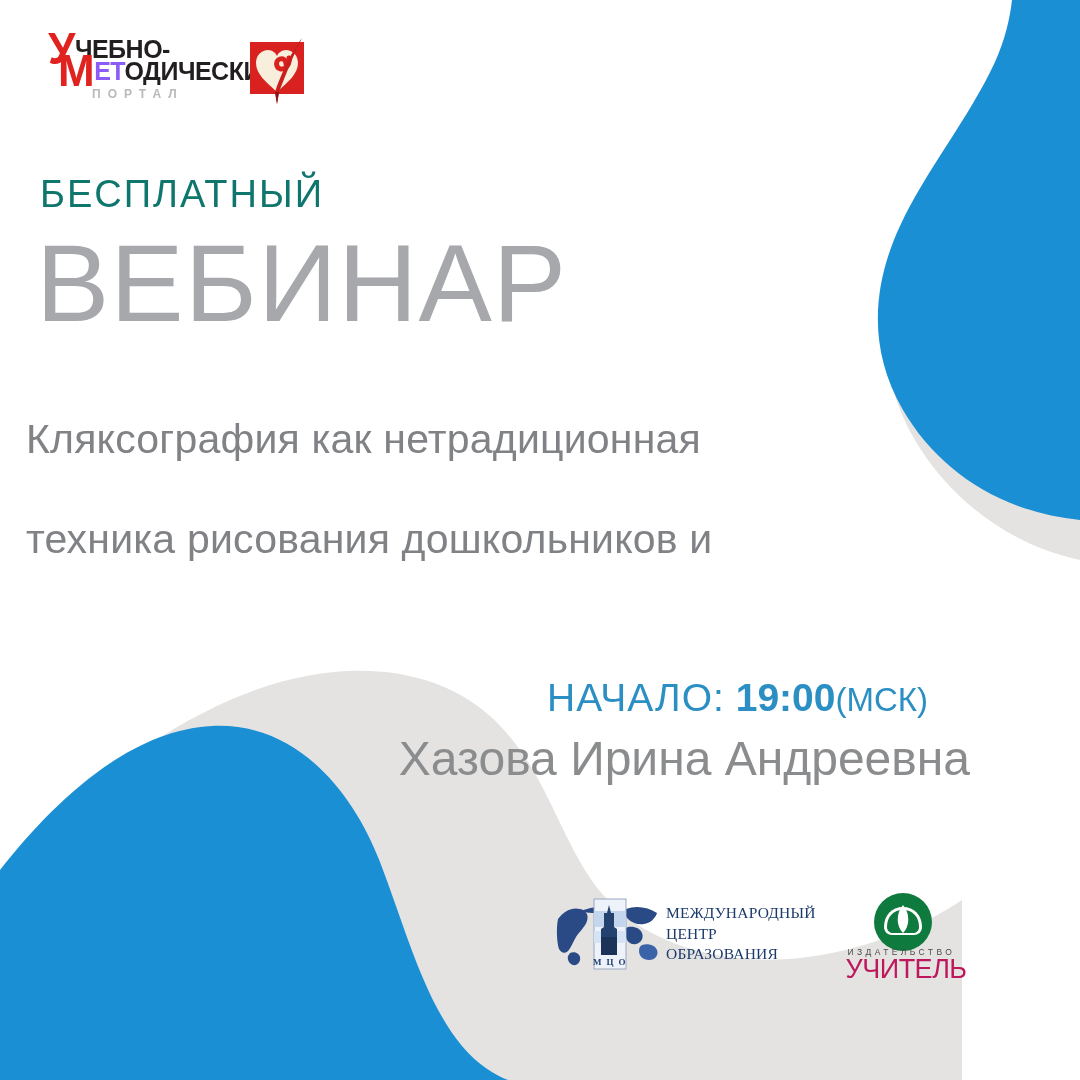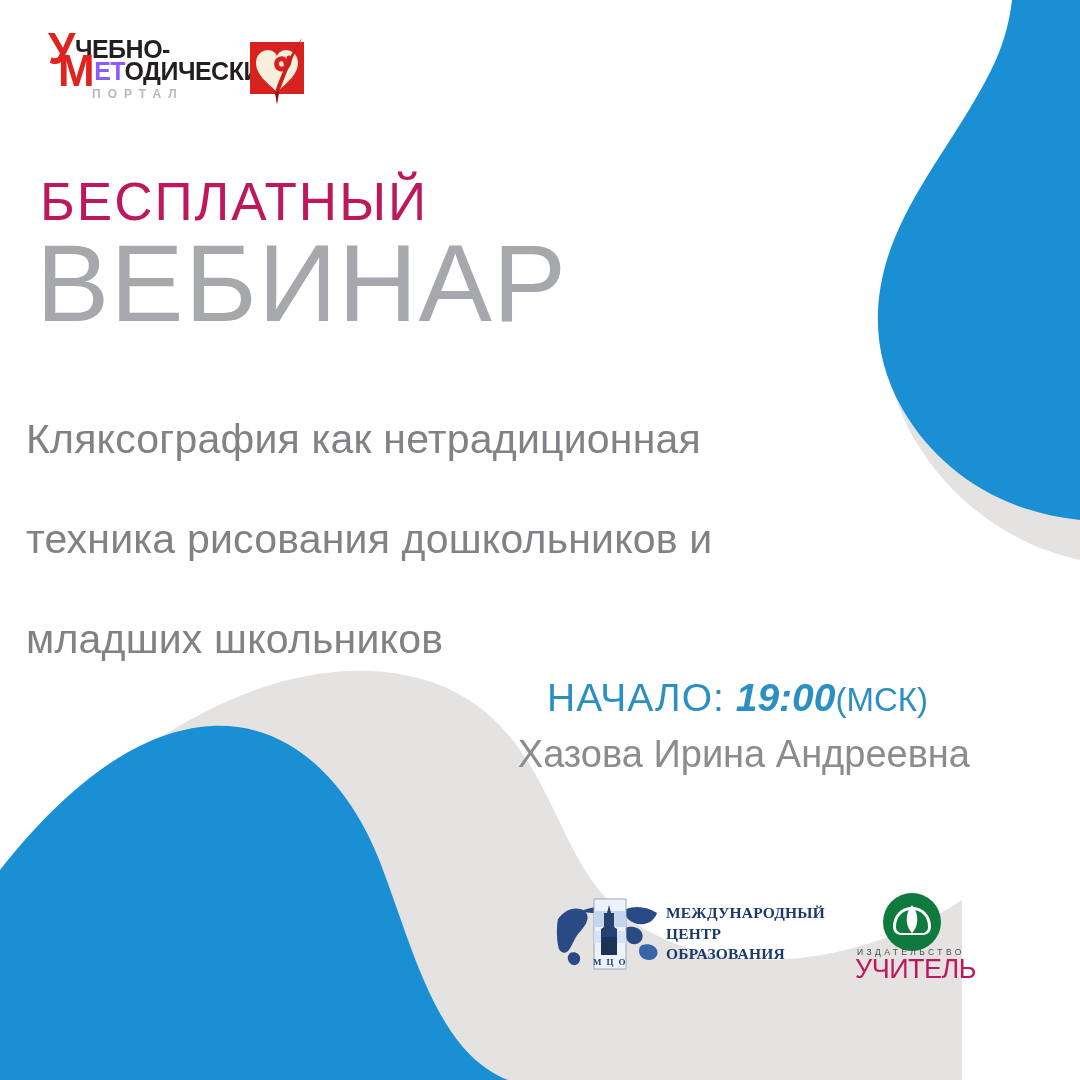--- a/index.html
+++ b/index.html
@@ -88,22 +88,22 @@
     height: 76px;
     flex: 0 0 auto;
   }
 
   
   .kicker {
     position: absolute;
     left: 40px;
     top: 175px;
     z-index: 5;
-    color: #be185d;
-    font-size: 53px;
+    color: #0f766e;
+    font-size: 38px;
     letter-spacing: 2px;
     font-weight: 400;
     line-height: 1;
     white-space: nowrap;
   }
   .headline {
     position: absolute;
     left: 36px;
     top: 228px;
     z-index: 5;
@@ -133,29 +133,29 @@
     position: absolute;
     right: 152px;
     top: 678px;
     z-index: 5;
     color: #2b8fc4;
     font-size: 39px;
     line-height: 1;
     white-space: nowrap;
   }
   .time-line .lbl { letter-spacing: 1px; margin-top: 20px; }
-  .time-line .val { font-weight: 700; font-style: italic; }
+  .time-line .val { font-weight: 700; }
   .time-line .tz { font-size: 33px; }
   .speaker {
     position: absolute;
     right: 110px;
     top: 735px;
     z-index: 5;
     color: #8a8c8e;
-    font-size: 38px;
+    font-size: 48px;
     line-height: 1;
     white-space: nowrap;
     font-weight: 400;
   }
 
   
   .partners {
     position: absolute;
     left: 556px;
     top: 893px;
@@ -165,21 +165,21 @@
     gap: 26px;
   }
   .mco-logo {
     display: flex;
     align-items: center;
     gap: 6px;
   }
   .mco-text {
     color: #1b3a6b;
     font-family: "Liberation Serif", "DejaVu Serif", serif;
-    font-weight: 700;
+    font-weight: 400;
     font-size: 15.5px;
     line-height: 1.34;
     letter-spacing: 0.2px;
   }
   .uchitel-logo {
     position: relative;
     width: 120px;
     height: 92px;
     text-align: right;
   }
@@ -257,21 +257,20 @@
       <path d="M31,70 L29,58 L33,58 Z" fill="#8a1512"></path>
     </svg>
   </div>
 
   <div class="kicker">БЕСПЛАТНЫЙ</div>
   <div class="headline">ВЕБИНАР</div>
 
   <div class="subtitle">
     <div>Кляксография как нетрадиционная</div>
     <div>техника рисования дошкольников и</div>
-    <div>младших школьников</div>
   </div>
 
   <div class="time-line">
     <span class="lbl">НАЧАЛО:</span>
     <span class="val">19:00</span><span class="tz">(МСК)</span>
   </div>
   <div class="speaker">Хазова Ирина Андреевна</div>
 
   <div class="partners">
 

